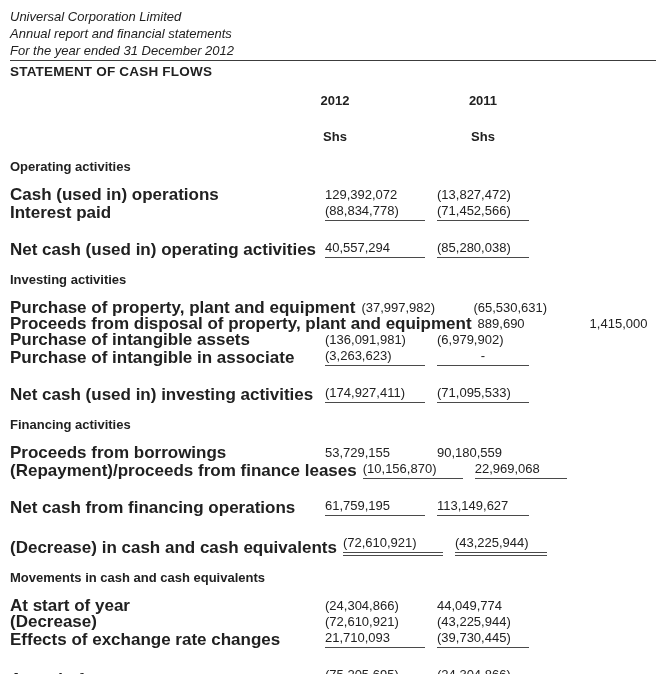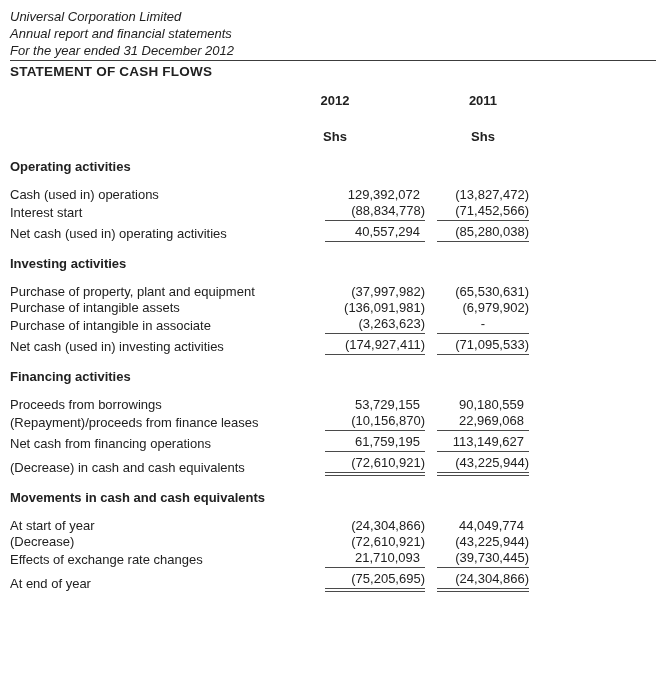--- a/index.html
+++ b/index.html
@@ -56,31 +56,32 @@
   }
 
   
   .section-heading {
     font-weight: bold;
     font-size: 13px;
     line-height: 16px;
     margin: 14px 0 12px 0;
   }
   .row { min-height: 16px; }
-  .row.gap { margin-top: 3px; }
+  .row.gap { margin-top: 19px; }
   .row-label {
-    font-size: 13px;
+    font-size: 17px;
     line-height: 16px;
     padding-right: 6px;
     white-space: nowrap;
+    font-weight: bold;
   }
   .num {
     font-size: 13px;
     line-height: 16px;
-    text-align: right;
+    text-align: left;
     white-space: nowrap;
   }
   .num.no-paren { padding-right: 5px; }
   .num.dash { text-align: center; padding-right: 0; }
 
   .rule-single { border-bottom: 1.5px solid #4a4a4a; padding-bottom: 1px; }
   .rule-double { border-bottom: 4px double #4a4a4a; padding-bottom: 1px; }
 </style>
 </head>
 <body>
@@ -111,21 +112,21 @@
     <div class="section-heading">Operating activities</div>
     <div>
   <div class="cols row">
     <div class="row-label">Cash (used in) operations</div>
     <div class="num no-paren">129,392,072</div>
     <div></div>
     <div class="num">(13,827,472)</div>
   </div>
 
   <div class="cols row">
-    <div class="row-label">Interest start</div>
+    <div class="row-label">Interest paid</div>
     <div class="num rule-single">(88,834,778)</div>
     <div></div>
     <div class="num rule-single">(71,452,566)</div>
   </div>
 
   <div class="cols row gap">
     <div class="row-label">Net cash (used in) operating activities</div>
     <div class="num rule-single no-paren">40,557,294</div>
     <div></div>
     <div class="num rule-single">(85,280,038)</div>
@@ -136,20 +137,26 @@
   <div class="section">
     <div class="section-heading">Investing activities</div>
     <div>
   <div class="cols row">
     <div class="row-label">Purchase of property, plant and equipment</div>
     <div class="num">(37,997,982)</div>
     <div></div>
     <div class="num">(65,530,631)</div>
   </div>
 
+  <div class="cols row">
+    <div class="row-label">Proceeds from disposal of property, plant and equipment</div>
+    <div class="num no-paren">889,690</div>
+    <div></div>
+    <div class="num no-paren">1,415,000</div>
+  </div>
 
   <div class="cols row">
     <div class="row-label">Purchase of intangible assets</div>
     <div class="num">(136,091,981)</div>
     <div></div>
     <div class="num">(6,979,902)</div>
   </div>
 
   <div class="cols row">
     <div class="row-label">Purchase of intangible in associate</div>

